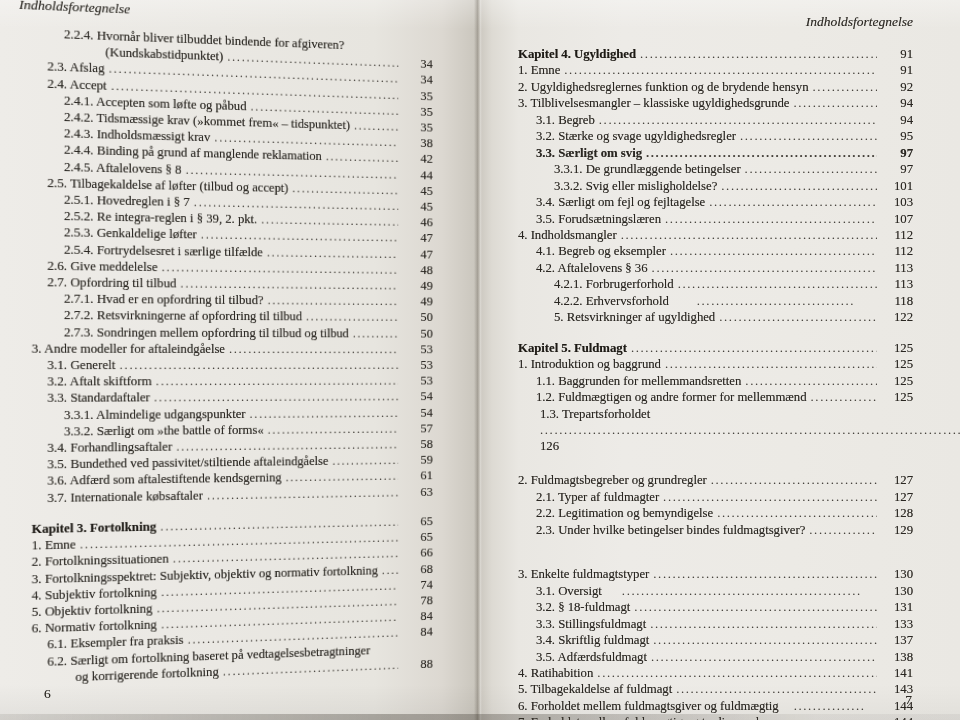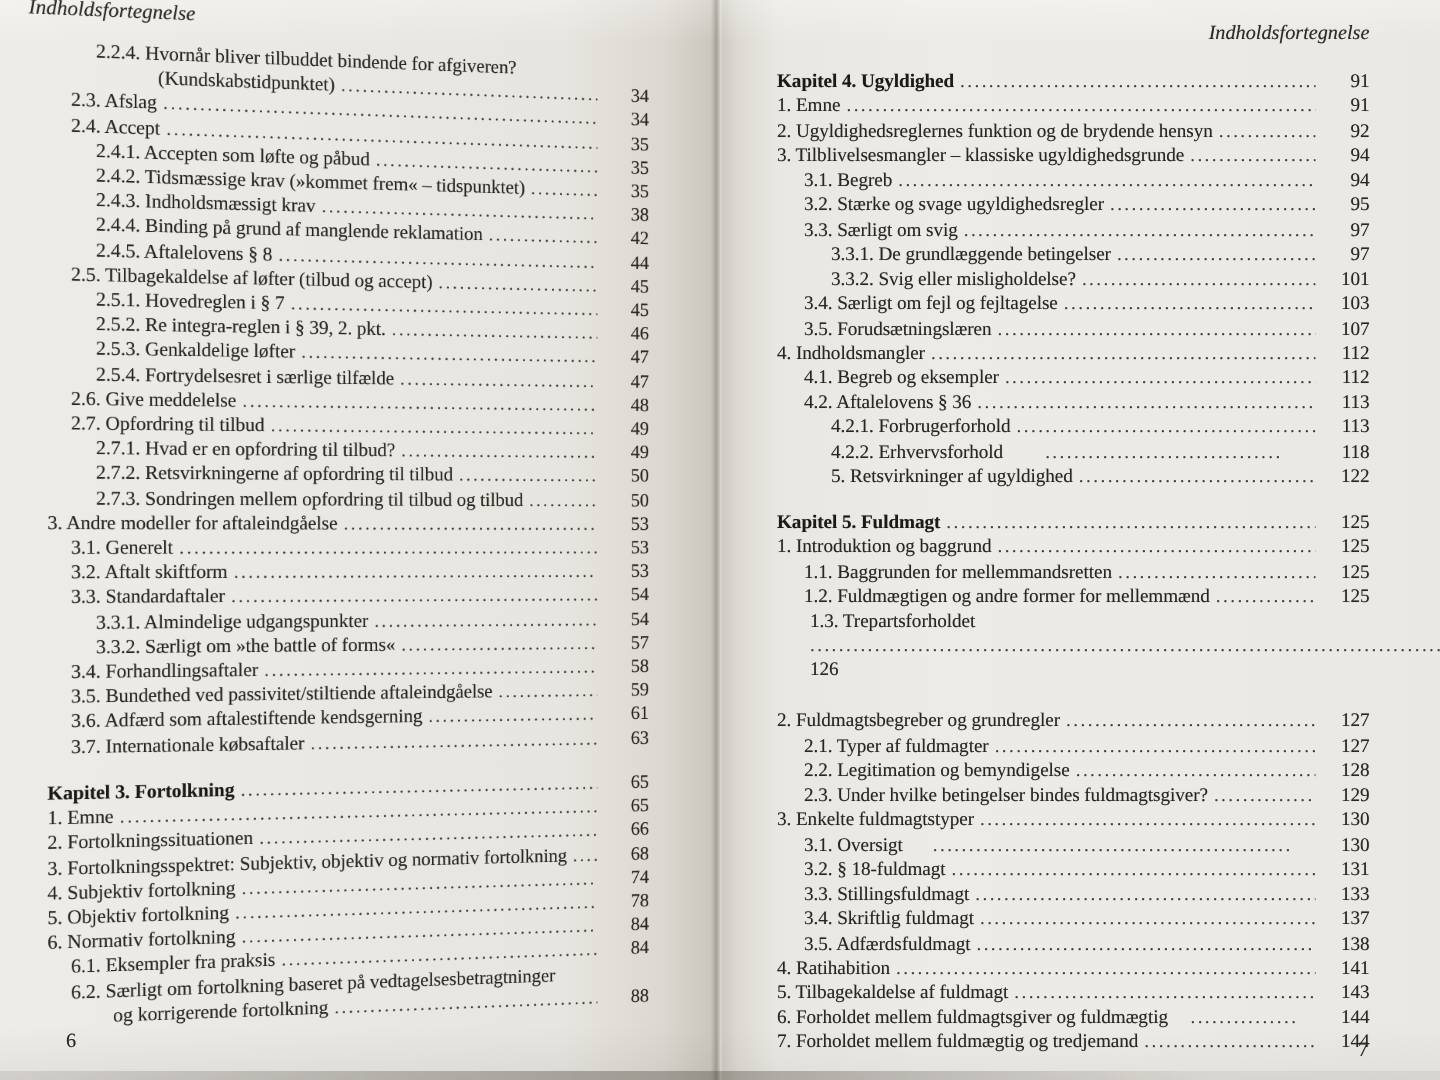--- a/index.html
+++ b/index.html
@@ -290,21 +290,21 @@
           <div class="toc-line" style="padding-left: 18px;">
             <span class="t">3.1. Begreb</span>
             <span class="dots"></span>
             <span class="pg">94</span>
           </div>
           <div class="toc-line" style="padding-left: 18px;">
             <span class="t">3.2. Stærke og svage ugyldighedsregler</span>
             <span class="dots"></span>
             <span class="pg">95</span>
           </div>
-          <div class="toc-line" style="padding-left: 18px;">
+          <div class="toc-line" style="padding-left: 18px; font-weight: bold;">
             <span class="t">3.3. Særligt om svig</span>
             <span class="dots"></span>
             <span class="pg">97</span>
           </div>
           <div class="toc-line" style="padding-left: 36px;">
             <span class="t">3.3.1. De grundlæggende betingelser</span>
             <span class="dots"></span>
             <span class="pg">97</span>
           </div>
           <div class="toc-line" style="padding-left: 36px;">
@@ -390,21 +390,21 @@
           <div class="toc-line" style="padding-left: 18px;">
             <span class="t">2.2. Legitimation og bemyndigelse</span>
             <span class="dots"></span>
             <span class="pg">128</span>
           </div>
           <div class="toc-line" style="padding-left: 18px;">
             <span class="t">2.3. Under hvilke betingelser bindes fuldmagtsgiver?</span>
             <span class="dots"></span>
             <span class="pg">129</span>
           </div>
-          <div class="toc-line" style="padding-left: 0px;">
+          <div class="toc-line" style="padding-left: 0px; margin-top: 28px;">
             <span class="t">3. Enkelte fuldmagtstyper</span>
             <span class="dots"></span>
             <span class="pg">130</span>
           </div>
           <div class="toc-line" style="padding-left: 18px; gap: 16px;">
             <span class="t">3.1. Oversigt</span>
             <span class="dots"></span>
             <span class="pg">130</span>
           </div>
           <div class="toc-line" style="padding-left: 18px;">

